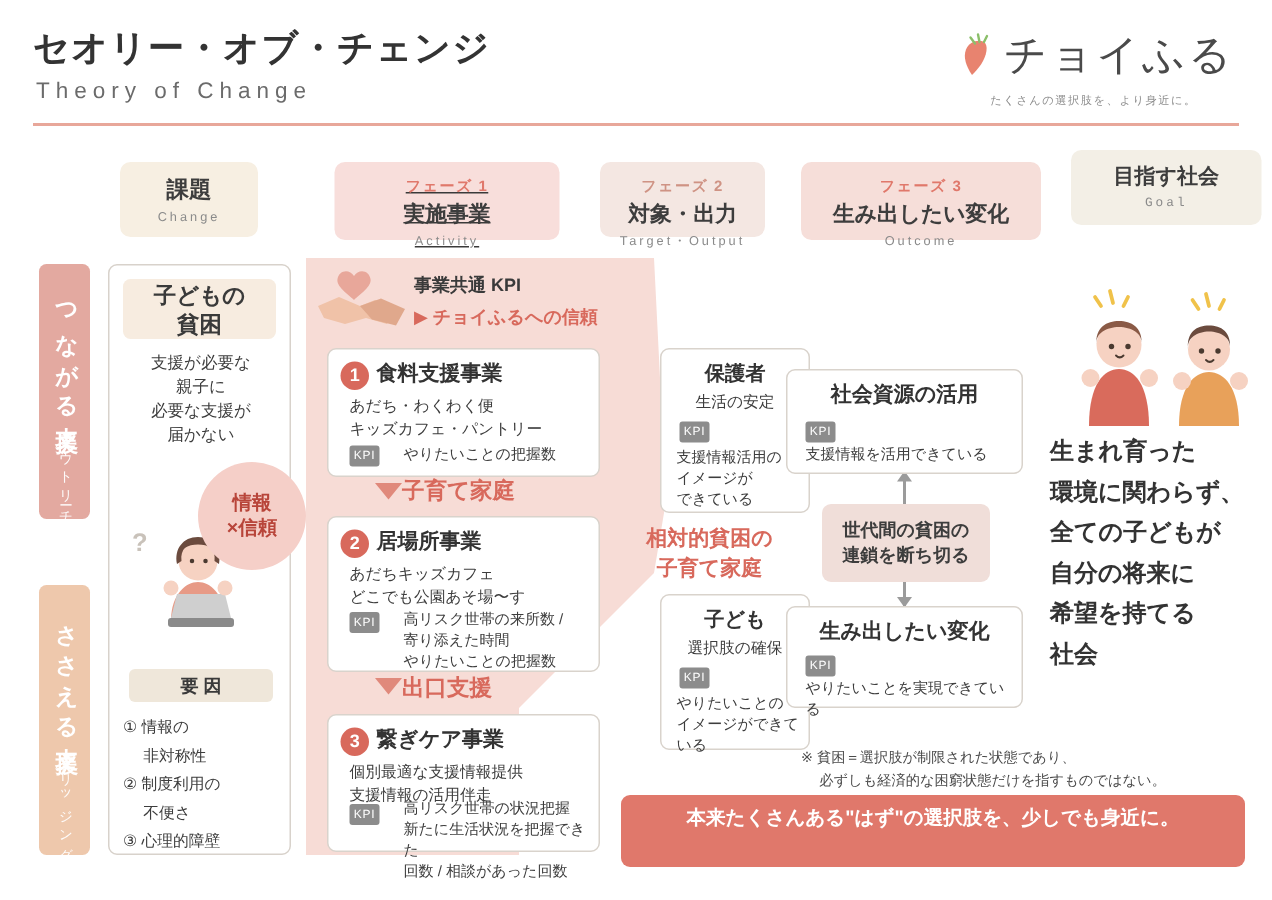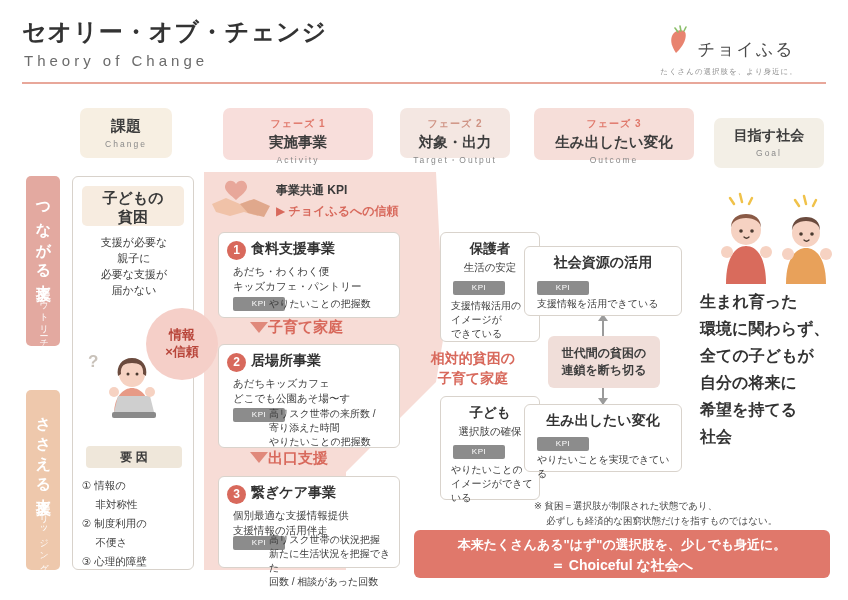--- a/index.html
+++ b/index.html
@@ -41,26 +41,25 @@
     width: 804px; height: 2px;
     background: #e8a79a;
   }
   .brand {
     position: absolute;
     right: 24px; top: 18px;
     width: 190px;
     text-align: center;
   }
   .brand-name {
-    font-size: 17px;
+    font-size: 28px;
     color: #4a4a4a;
     letter-spacing: 2px;
     display: inline-block;
     vertical-align: middle;
-    margin-top: 20px;
   }
   .brand-tag {
     font-size: 7.5px;
     color: #8d8d8d;
     letter-spacing: 1px;
     margin-top: 6px;
   }
   .brand-mark {
     display: inline-block;
     width: 26px; height: 30px;
@@ -92,24 +91,24 @@
   .chip .ch-en {
     display: block;
     font-size: 8.5px;
     letter-spacing: 2px;
     color: #8a8a8a;
     margin-top: 3px;
   }
 
   #chip-issue   { left: 80px;  top: 108px; width: 92px;  height: 50px; background: #f7efe2; }
   #chip-issue .ch-main { font-size: 15px; margin-top: 0; }
-  #chip-p1      { left: 223px; top: 108px; width: 150px; height: 52px; background: #f8dedb; }
+  #chip-p1      { left: 223px; top: 108px; width: 150px; height: 52px; background: #f8dedb; text-decoration: underline; }
   #chip-p2      { left: 400px; top: 108px; width: 110px; height: 50px; background: #f4e7e2; }
   #chip-p3      { left: 534px; top: 108px; width: 160px; height: 52px; background: #f6ded9; }
-  #chip-goal    { left: 714px; top: 118px; width: 110px; height: 50px; background: #f3efe6; }
+  #chip-goal    { left: 714px; top: 100px; width: 127px; height: 50px; background: #f3efe6; font-family: Liberation Mono, monospace; }
   #chip-goal .ch-main { font-size: 14px; margin-top: 0; }
   .ch-small.c-p1 { color: #e0786b; }
   .ch-small.c-p2 { color: #cf9384; }
   .ch-small.c-p3 { color: #e0786b; }
 
   
   .vbar {
     position: absolute;
     left: 26px;
     width: 34px;
@@ -211,21 +210,21 @@
     left: 276px; top: 182px;
     width: 146px;
   }
   #kpi-top .k1 { font-size: 12px; font-weight: bold; color: #3a3a3a; }
   #kpi-top .k2 { font-size: 12px; font-weight: bold; color: #d8695c; margin-top: 4px; }
   #handshake { position: absolute; left: 210px; top: 176px; width: 66px; height: 46px; }
 
   
   #circle-trust {
     position: absolute;
-    left: 146px; top: 308px;
+    left: 132px; top: 308px;
     width: 72px; height: 72px;
     border-radius: 50%;
     background: #f5cfc8;
     color: #b8453a;
     font-size: 13px;
     font-weight: bold;
     text-align: center;
     line-height: 17px;
     padding-top: 18px;
     box-sizing: border-box;
@@ -260,21 +259,21 @@
   }
   .act-lines {
     position: absolute;
     left: 14px; top: 31px;
     font-size: 10.5px;
     line-height: 15px;
     color: #3d3d3d;
   }
   .kpi-tag {
     position: absolute;
-    width: 52px; height: 14px;
+    width: 20px; height: 14px;
     background: #8c8c8c;
     color: #fff;
     font-size: 8px;
     text-align: center;
     line-height: 14px;
     border-radius: 2px;
     letter-spacing: .5px;
   }
   .kpi-text {
     position: absolute;
@@ -643,16 +642,15 @@
 全ての子どもが
 自分の将来に
 希望を持てる
 社会</div>
 
   <div id="footnote" style="white-space:pre-line;">※ 貧困＝選択肢が制限された状態であり、
 　 必ずしも経済的な困窮状態だけを指すものではない。</div>
 
   <div id="banner">
     <div class="b1">本来たくさんある"はず"の選択肢を、少しでも身近に。</div>
-    <div class="b2">＝ Choiceful な社会へ</div>
   </div>
 
 </div>
 
 </body></html>

